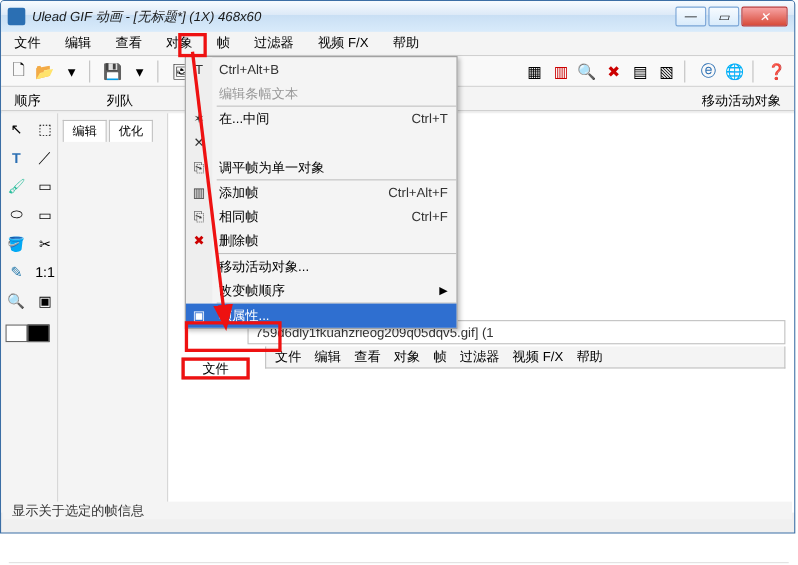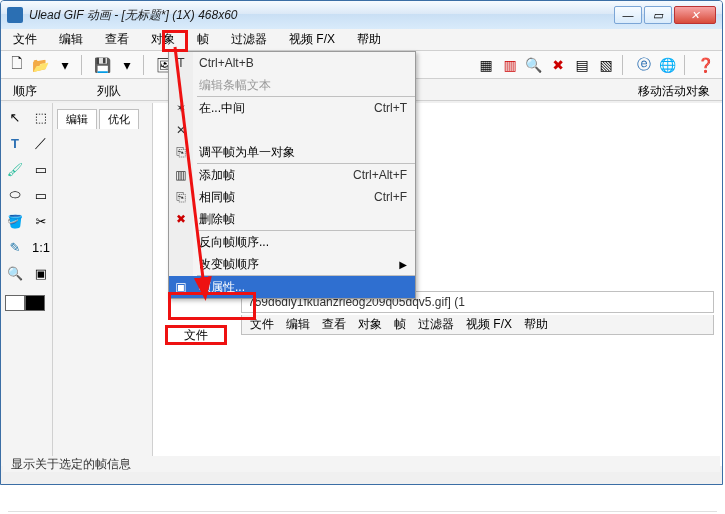--- a/index.html
+++ b/index.html
@@ -21,21 +21,21 @@
   .sidetools { width: 52px; background: #f4f4f4; border-right: 1px solid #d0d0d0; padding: 4px; display: grid; grid-template-columns: 20px 20px; gap: 6px 6px; align-content: start; }
   .stool { width: 20px; height: 20px; display: flex; align-items: center; justify-content: center; font-size: 13px; }
   .swatch { grid-column: 1 / span 2; display: flex; margin-top: 6px; }
   .sw { width: 20px; height: 16px; border: 1px solid #666; }
   .sw.w { background: #fff; }
   .sw.b { background: #000; }
   .panel { width: 100px; background: #f4f4f4; border-right: 1px solid #d0d0d0; padding: 6px 4px; }
   .tabs { display: flex; gap: 2px; }
   .tab { border: 1px solid #c0c0c0; background: #fff; padding: 2px 8px; font-size: 11px; border-bottom: none; }
   .canvas { flex: 1; background: #fff; position: relative; }
-  .filebar { position: absolute; left: 240px; right: 8px; top: 290px; height: 22px; background: #fff; border: 1px solid #c0c0c0; display: flex; align-items: center; padding: 0 6px; color: #333; overflow: hidden; white-space: nowrap; }
+  .filebar { position: absolute; left: 224px; right: 8px; top: 290px; height: 22px; background: #fff; border: 1px solid #c0c0c0; display: flex; align-items: center; padding: 0 6px; color: #333; overflow: hidden; white-space: nowrap; }
   .innermenubar { position: absolute; left: 240px; right: 8px; top: 314px; height: 20px; background: #f4f4f4; border: 1px solid #c0c0c0; border-top: none; display: flex; align-items: center; gap: 12px; padding: 0 8px; }
   .statusbar { position: absolute; left: 2px; right: 2px; bottom: 12px; height: 16px; background: #f4f4f4; display: flex; align-items: center; padding: 0 8px; color: #333; }
   
   .dropdown { position: absolute; top: 50px; left: 167px; width: 248px; background: #f4f4f4; border: 1px solid #9a9a9a; box-shadow: 2px 2px 4px rgba(0,0,0,.25); z-index: 50; }
   .drop-icon-col { position: absolute; left: 0; top: 0; bottom: 0; width: 24px; background: #eee; }
   .ditem { position: relative; height: 22px; display: flex; align-items: center; padding-left: 30px; padding-right: 8px; }
   .ditem .label { flex: 1; }
   .ditem .shortcut { color: #333; }
   .ditem .arrow { margin-left: auto; font-size: 10px; }
   .ditem.hovered { background: #2f6fd0; color: #fff; }
@@ -183,21 +183,21 @@
       <span class="dicon">⎘</span>
       <span class="label">相同帧</span>
       <span class="shortcut">Ctrl+F</span>
     </div>
     <div class="ditem">
       <span class="dicon" style="color:#c00">✖</span>
       <span class="label">删除帧</span>
     </div>
     <div class="dsep"></div>
     <div class="ditem">
-      <span class="label">反向帧顺序...</span>
+      <span class="label">移动活动对象...</span>
     </div>
     <div class="ditem">
       <span class="label">改变帧顺序</span>
       <span class="arrow">▶</span>
     </div>
     <div class="dsep"></div>
     <div class="ditem hovered">
       <span class="dicon" style="color:#fff">▣</span>
       <span class="label">帧属性...</span>
     </div>

